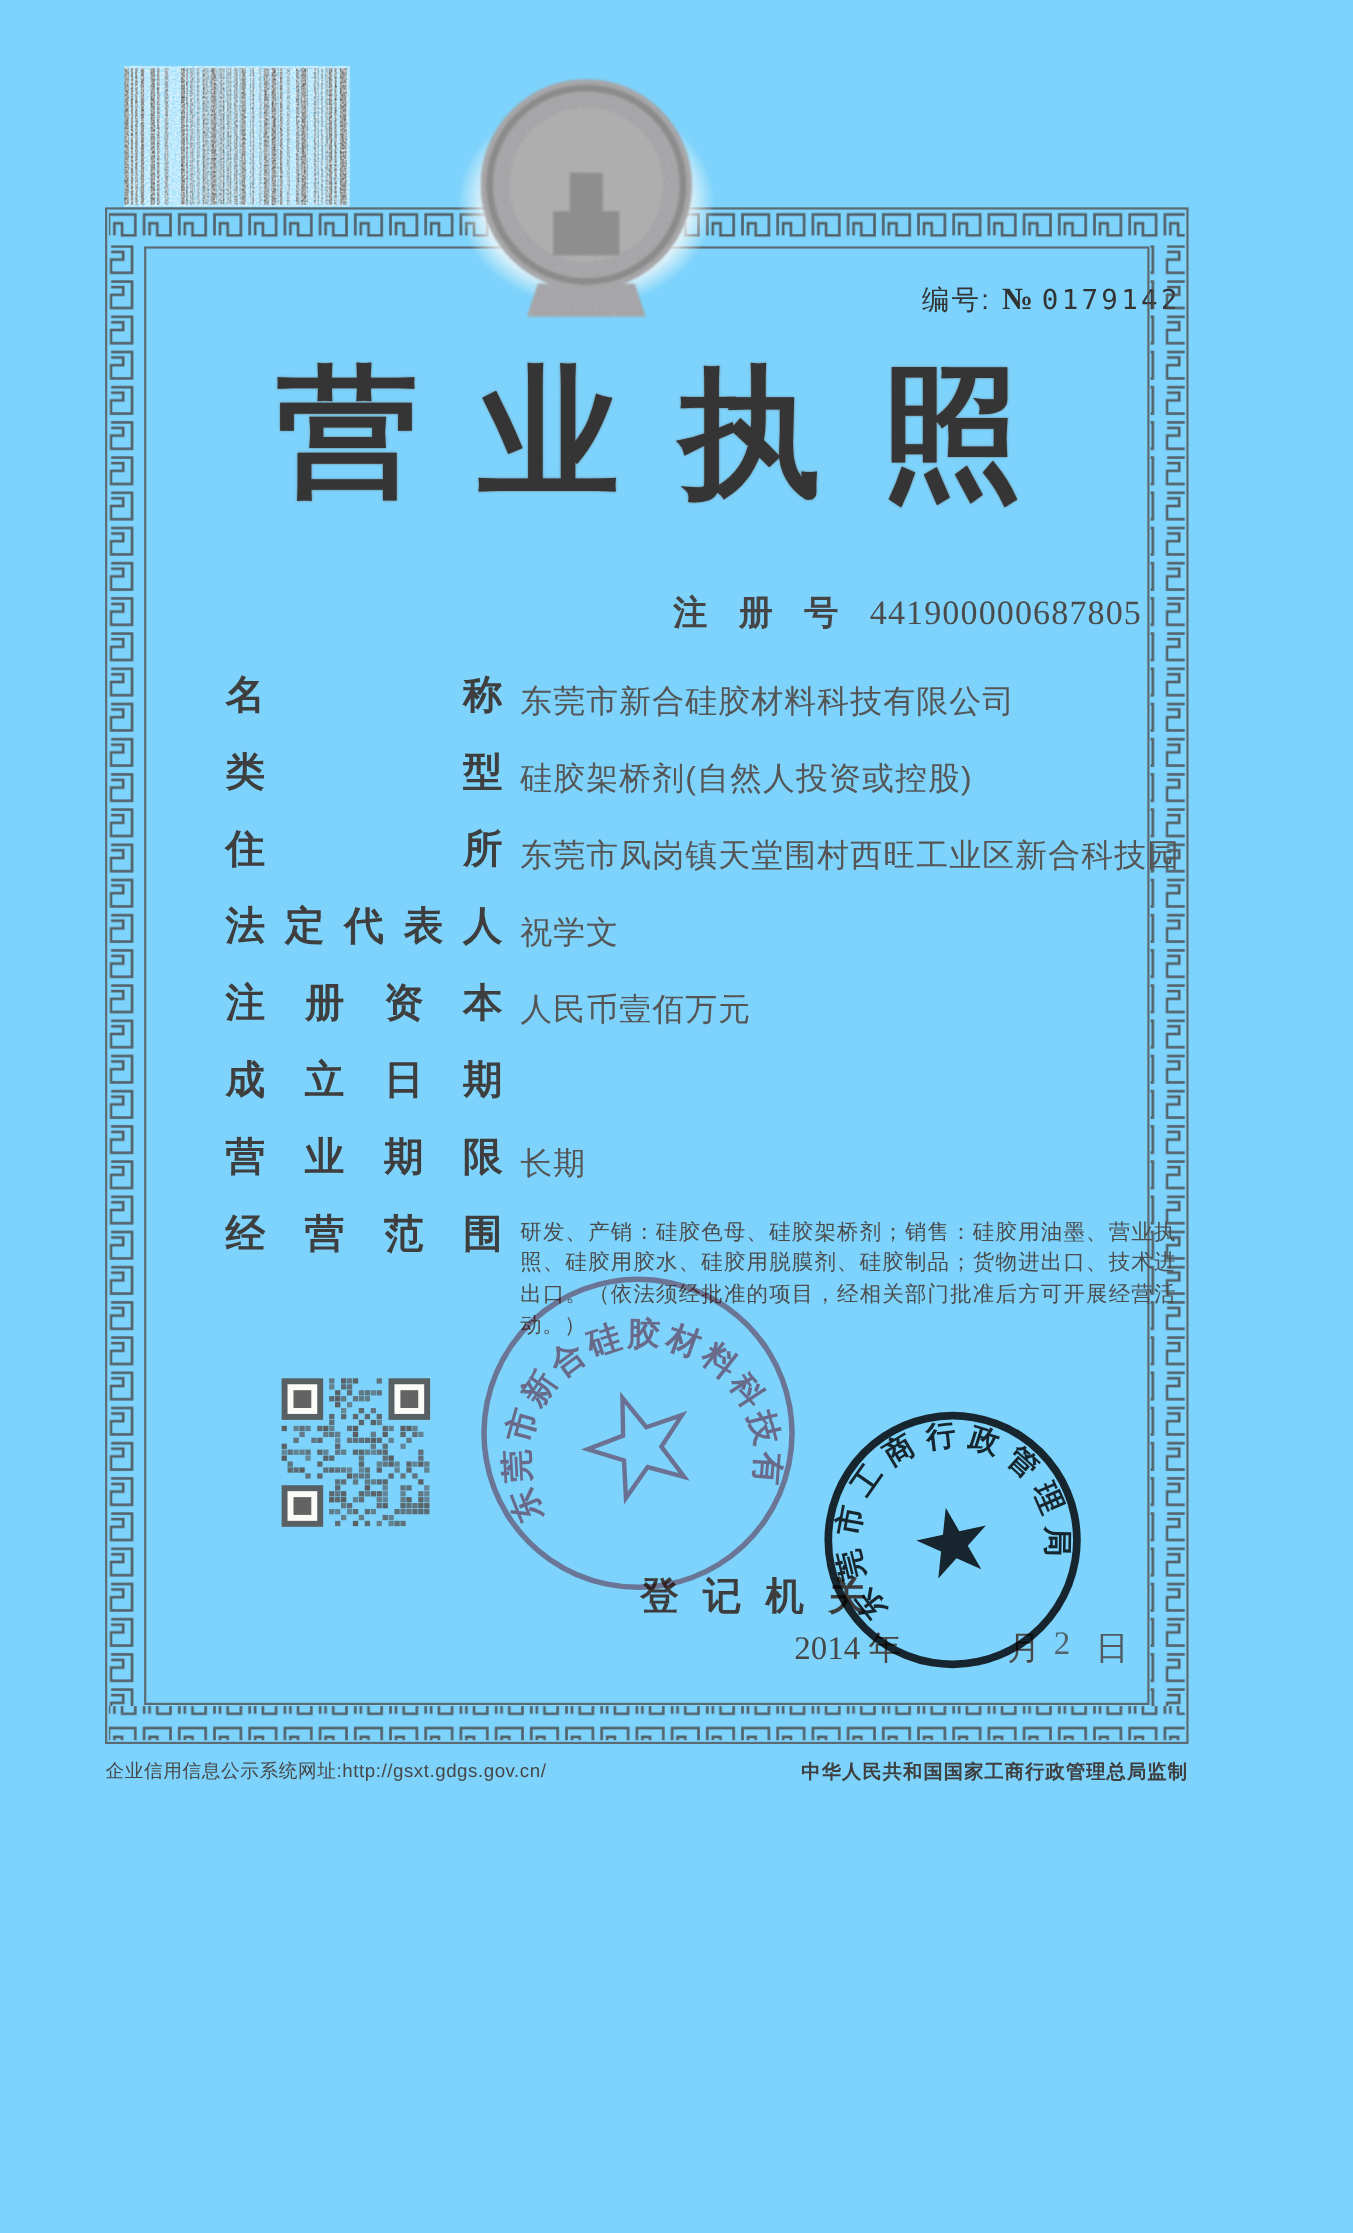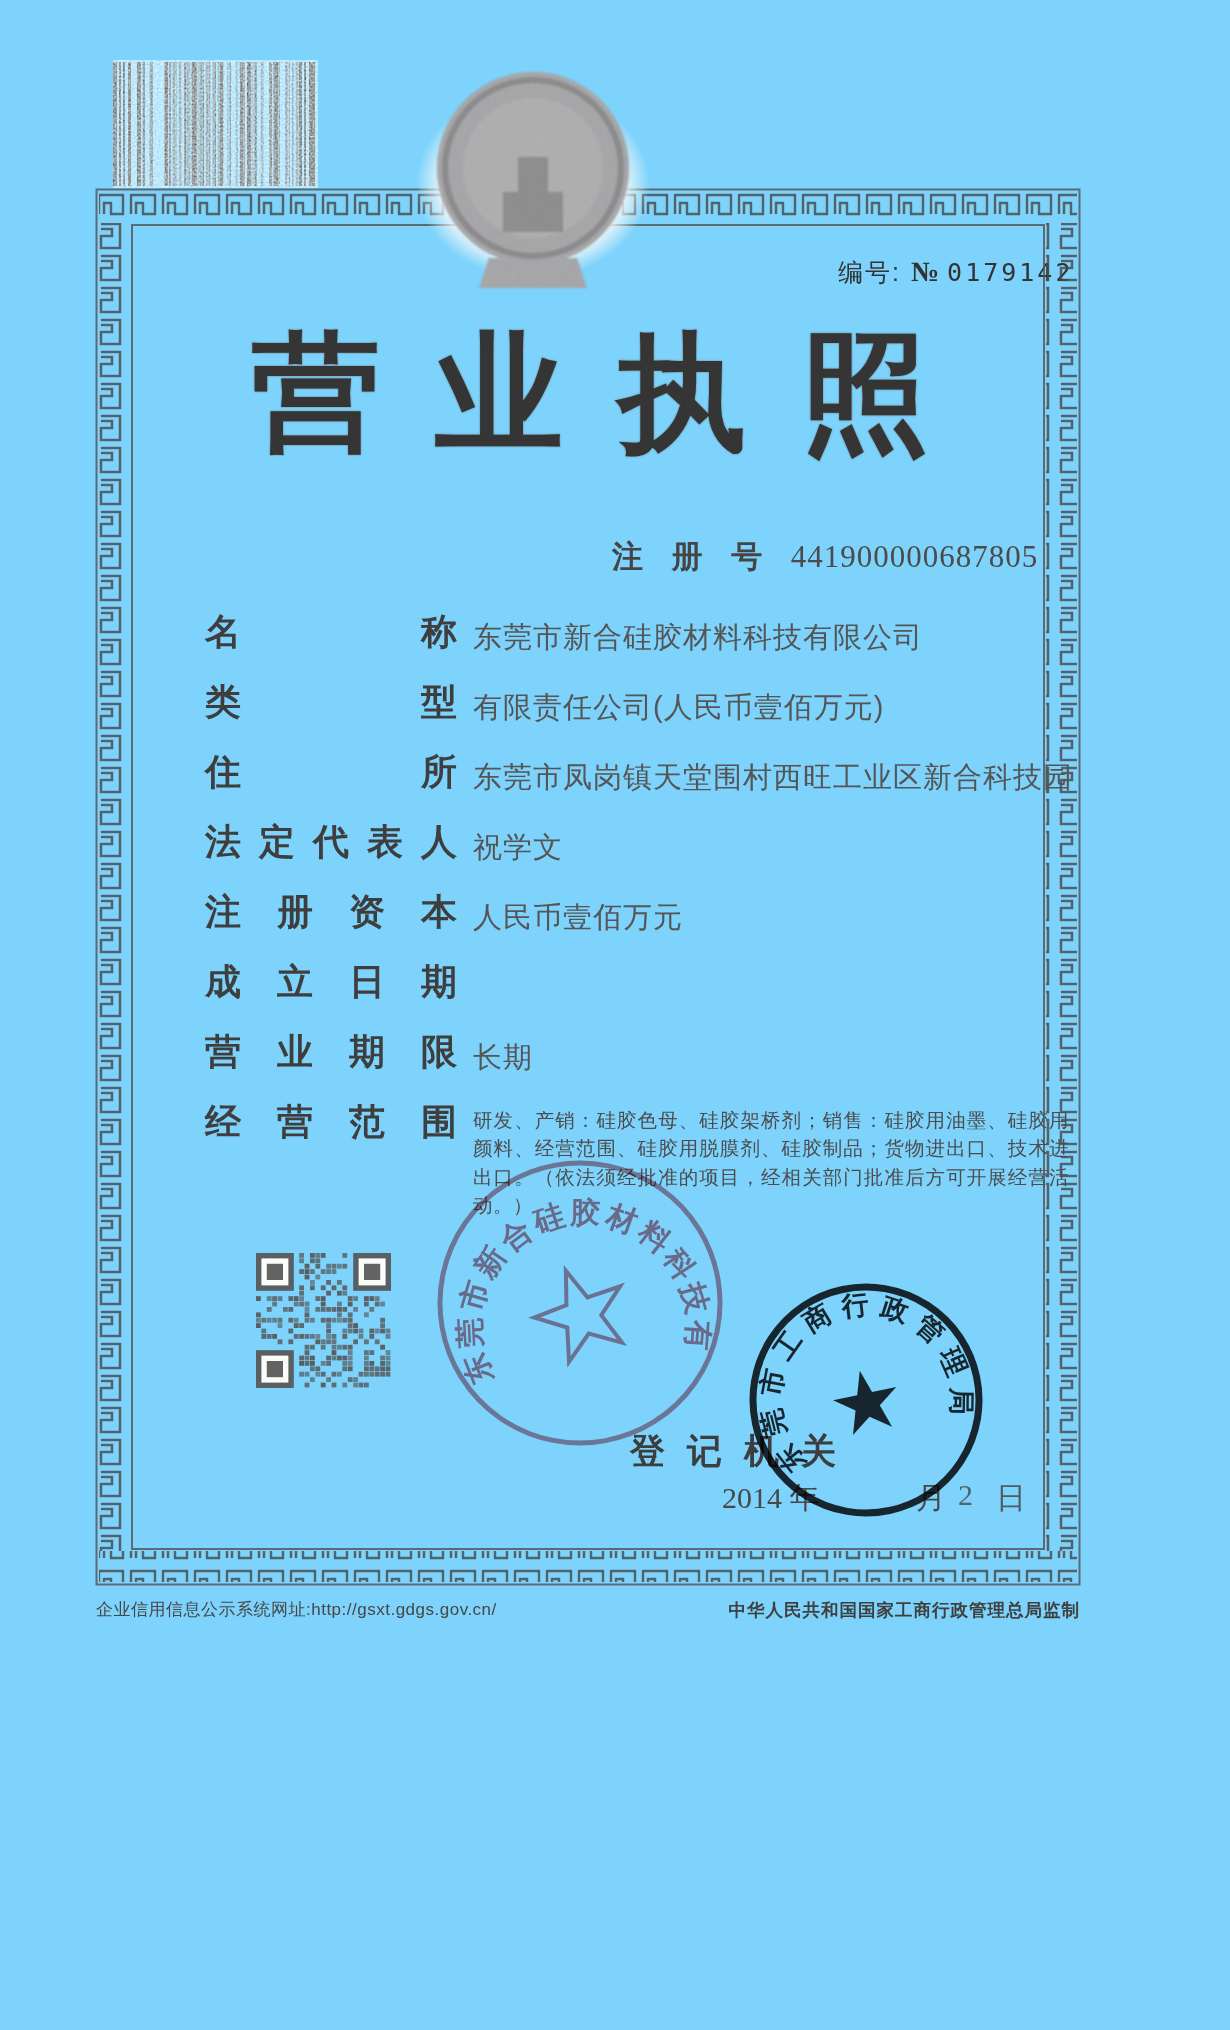--- a/index.html
+++ b/index.html
@@ -39,21 +39,21 @@
   }
   .f-value{margin-left:16px;padding-top:6px;font-size:29px;color:#555;letter-spacing:1px;}
   .field-row.scope .f-value{
     width:596px;font-size:19.5px;line-height:1.45;letter-spacing:.5px;
     color:#4c4c4c;font-weight:500;padding-top:4px;text-align:justify;
   }
   
   .qr{position:absolute;left:253px;top:1250px;width:142px;height:142px;filter:blur(.3px);}
   
   .registrar{position:absolute;left:582px;top:1428px;font-size:35px;font-weight:600;
-             letter-spacing:22px;color:#3d3d3d;white-space:nowrap;z-index:1;margin-left:48px;}
+             letter-spacing:22px;color:#3d3d3d;white-space:nowrap;z-index:1;}
   .issue-date{position:absolute;top:1478px;left:0;width:100%;height:40px;z-index:1;
               font-size:30px;color:#474747;}
   .issue-date span{position:absolute;font-family:"Liberation Serif",serif;}
   .d-year{left:722px;}
   .d-month{left:916px;}
   .d-day{left:958px;opacity:.8;}
   .d-unit{left:996px;opacity:.85;}
   
   .seal-red{position:absolute;left:425px;top:1148px;width:310px;height:310px;z-index:3;
             mix-blend-mode:multiply;opacity:.88;filter:blur(.4px);}
@@ -181,21 +181,21 @@
   </div>
 
   <div class="fields">
     <div class="field-row">
       <div class="f-label">名称</div>
       <div class="f-value">东莞市新合硅胶材料科技有限公司</div>
     </div>
 
     <div class="field-row">
       <div class="f-label">类型</div>
-      <div class="f-value">有限责任公司(人民币壹佰万元)</div>
+      <div class="f-value">硅胶架桥剂(自然人投资或控股)</div>
     </div>
 
     <div class="field-row">
       <div class="f-label">住所</div>
       <div class="f-value">东莞市凤岗镇天堂围村西旺工业区新合科技园</div>
     </div>
 
     <div class="field-row">
       <div class="f-label">法定代表人</div>
       <div class="f-value">祝学文</div>
@@ -210,21 +210,21 @@
       <div class="f-label">成立日期</div>
     </div>
 
     <div class="field-row">
       <div class="f-label">营业期限</div>
       <div class="f-value">长期</div>
     </div>
 
     <div class="field-row scope">
       <div class="f-label">经营范围</div>
-      <div class="f-value">研发、产销：硅胶色母、硅胶架桥剂；销售：硅胶用油墨、硅胶用颜料、经营范围、硅胶用脱膜剂、硅胶制品；货物进出口、技术进出口。（依法须经批准的项目，经相关部门批准后方可开展经营活动。）</div>
+      <div class="f-value">研发、产销：硅胶色母、硅胶架桥剂；销售：硅胶用油墨、营业执照、硅胶用胶水、硅胶用脱膜剂、硅胶制品；货物进出口、技术进出口。（依法须经批准的项目，经相关部门批准后方可开展经营活动。）</div>
     </div>
   </div>
 
   <svg class="qr" viewBox="0 0 142 142">
     <g id="qr-mods" fill="#565656">
         <rect x="3" y="46.2" width="4.800000000000001" height="4.800000000000001" opacity="0.92"></rect>
         <rect x="3" y="62.400000000000006" width="4.800000000000001" height="4.800000000000001" opacity="0.90"></rect>
         <rect x="3" y="67.80000000000001" width="4.800000000000001" height="4.800000000000001" opacity="0.62"></rect>
         <rect x="3" y="73.2" width="4.800000000000001" height="4.800000000000001" opacity="0.94"></rect>
         <rect x="8.4" y="67.80000000000001" width="4.800000000000001" height="4.800000000000001" opacity="0.77"></rect>

